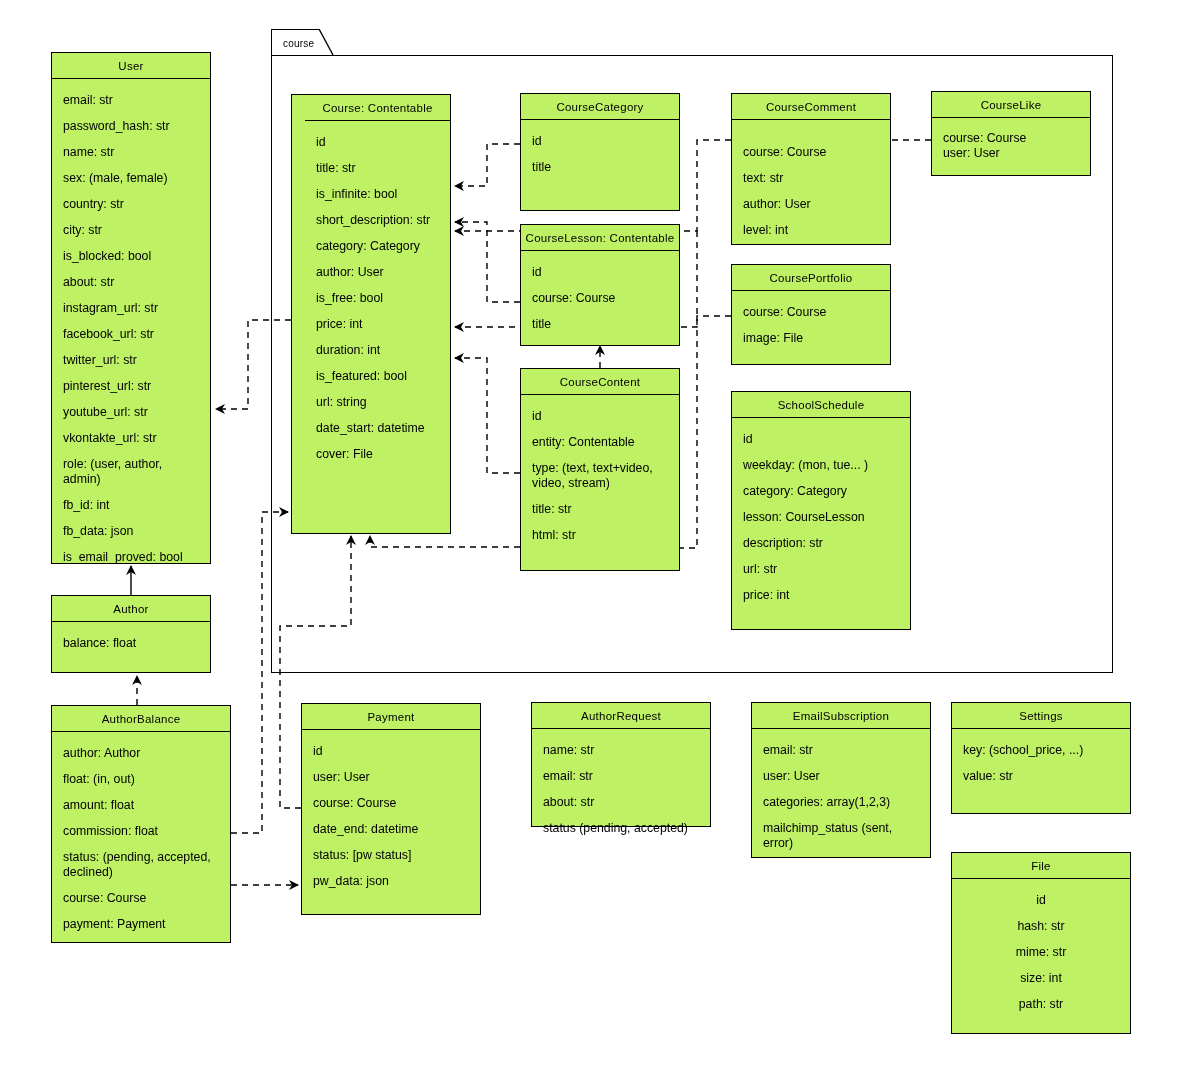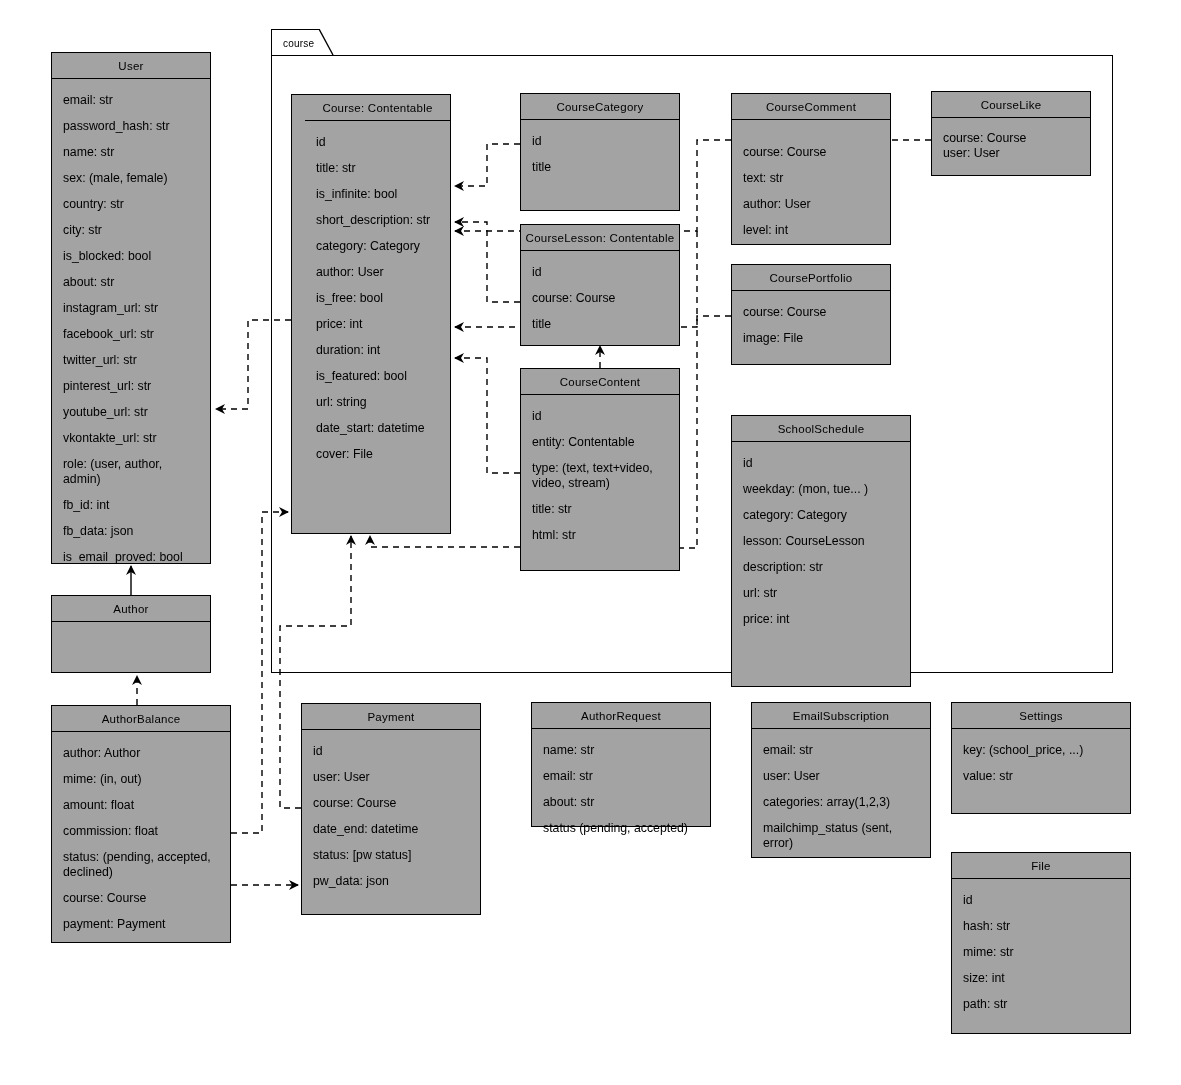--- a/index.html
+++ b/index.html
@@ -38,21 +38,21 @@
     display: flex;
     align-items: center;
     padding-left: 11px;
     font-size: 10px;
     color: #000;
     letter-spacing: .2px;
   }
   .cls {
     position: absolute;
     border: 1.4px solid #000;
-    background: #a3a3a3;
+    background: #bef264;
     box-sizing: border-box;
     display: flex;
     flex-direction: column;
   }
   .cls-title {
     height: 25px;
     min-height: 25px;
     border-bottom: 1.4px solid #000;
     display: flex;
     align-items: center;
@@ -157,26 +157,29 @@
           <div class="attr">youtube_url: str</div>
           <div class="attr">vkontakte_url: str</div>
           <div class="attr">role: (user, author, admin)</div>
           <div class="attr">fb_id: int</div>
           <div class="attr">fb_data: json</div>
           <div class="attr">is_email_proved: bool</div>
         </div>
       </div>
       <div class="cls" style="left: 51px; top: 595px; width: 160px; height: 78px;">
         <div class="cls-title">Author</div>
+        <div class="cls-body">
+          <div class="attr">balance: float</div>
+        </div>
       </div>
       <div class="cls" style="left: 51px; top: 705px; width: 180px; height: 238px;">
         <div class="cls-title">AuthorBalance</div>
         <div class="cls-body">
           <div class="attr">author: Author</div>
-          <div class="attr">mime: (in, out)</div>
+          <div class="attr">float: (in, out)</div>
           <div class="attr">amount: float</div>
           <div class="attr">commission: float</div>
           <div class="attr">status: (pending, accepted,
 declined)</div>
           <div class="attr">course: Course</div>
           <div class="attr">payment: Payment</div>
         </div>
       </div>
       <div class="cls" style="left: 291px; top: 94px; width: 160px; height: 440px; padding-left: 13px;">
         <div class="cls-title">Course: Contentable</div>
@@ -231,21 +234,21 @@
           <div class="attr">level: int</div>
         </div>
       </div>
       <div class="cls" style="left: 731px; top: 264px; width: 160px; height: 101px;">
         <div class="cls-title">CoursePortfolio</div>
         <div class="cls-body">
           <div class="attr">course: Course</div>
           <div class="attr">image: File</div>
         </div>
       </div>
-      <div class="cls" style="left: 731px; top: 391px; width: 180px; height: 272px; margin-top: 24px;">
+      <div class="cls" style="left: 731px; top: 391px; width: 180px; height: 239px;">
         <div class="cls-title">SchoolSchedule</div>
         <div class="cls-body">
           <div class="attr">id</div>
           <div class="attr">weekday: (mon, tue... )</div>
           <div class="attr">category: Category</div>
           <div class="attr">lesson: CourseLesson</div>
           <div class="attr">description: str</div>
           <div class="attr">url: str</div>
           <div class="attr">price: int</div>
         </div>
@@ -286,21 +289,21 @@
           <div class="attr">mailchimp_status (sent, error)</div>
         </div>
       </div>
       <div class="cls" style="left: 951px; top: 702px; width: 180px; height: 112px;">
         <div class="cls-title">Settings</div>
         <div class="cls-body">
           <div class="attr">key: (school_price, ...)</div>
           <div class="attr">value: str</div>
         </div>
       </div>
-      <div class="cls" style="left: 951px; top: 852px; width: 180px; height: 182px;">
+      <div class="cls" style="left: 951px; top: 852px; width: 180px; height: 182px; text-align: center;">
         <div class="cls-title">File</div>
         <div class="cls-body">
           <div class="attr">id</div>
           <div class="attr">hash: str</div>
           <div class="attr">mime: str</div>
           <div class="attr">size: int</div>
           <div class="attr">path: str</div>
         </div>
       </div>
     </div>

